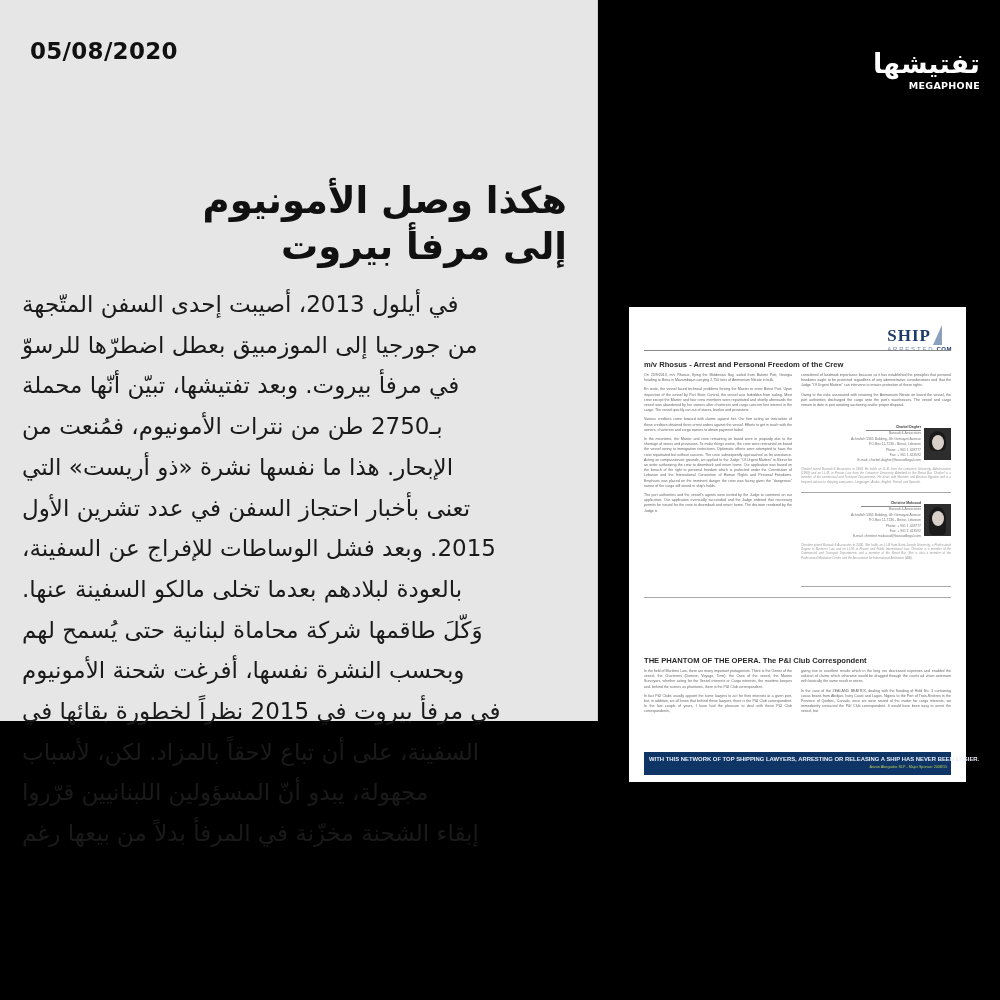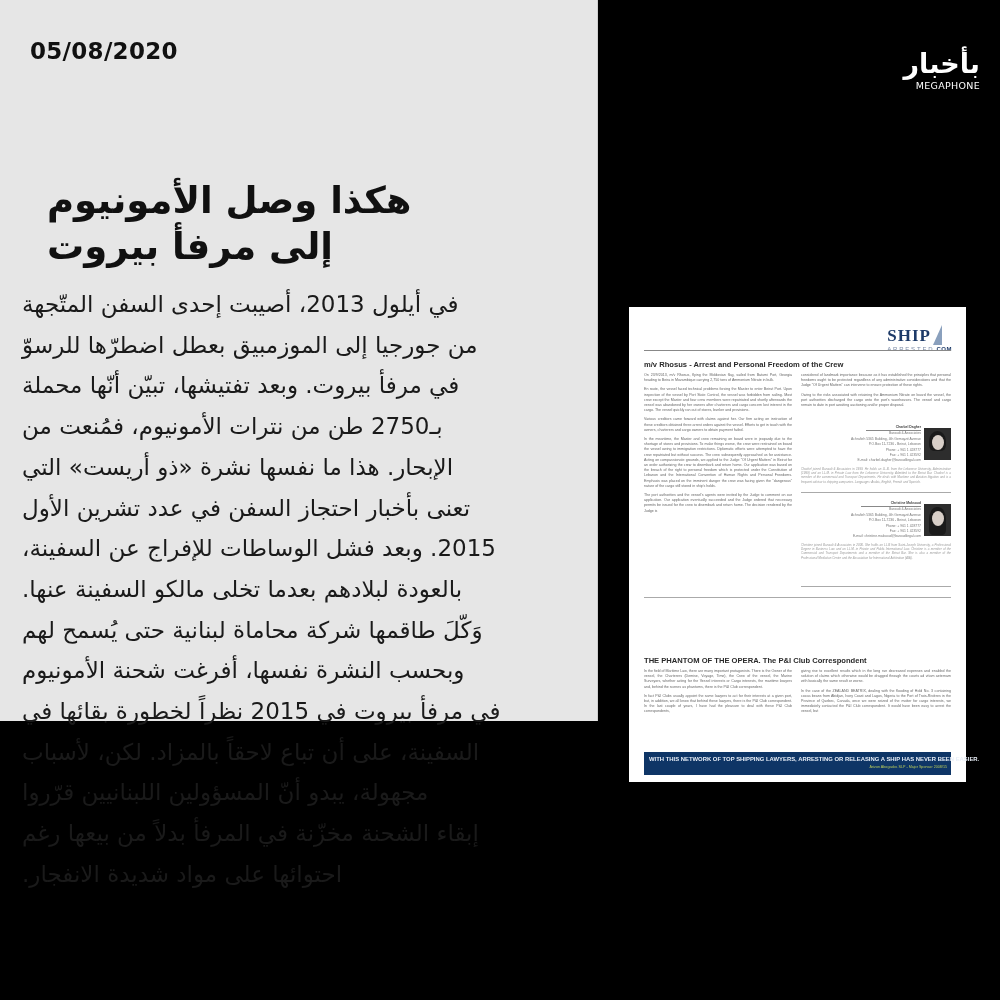--- a/index.html
+++ b/index.html
@@ -11,21 +11,21 @@
       background: #e6e6e6;
       border-right: 1px solid #cfcfcf;
     }
     .date {
       position: absolute; left: 30px; top: 38px;
       font-family: "DejaVu Sans", sans-serif; font-weight: bold;
       font-size: 23px; color: #111; letter-spacing: 0.3px;
     }
     .headline {
       position: absolute; right: 30px; top: 178px; width: 520px;
-      direction: rtl; text-align: left;
+      direction: rtl; text-align: right;
       font-family: "DejaVu Sans", sans-serif; font-weight: bold;
       font-size: 37px; line-height: 46px; color: #111;
     }
     .body-text {
       position: absolute; right: 30px; top: 284px; width: 545px;
       direction: rtl; text-align: left;
       font-family: "DejaVu Sans", sans-serif; font-weight: normal;
       font-size: 23px; line-height: 40.7px; color: #1a1a1a;
     }
     .body-text .line { display: block; white-space: nowrap; }
@@ -37,21 +37,21 @@
     .logo {
       position: absolute; left: 880px; top: 50px; width: 100px; height: 60px;
       color: #fff; text-align: right;
     }
     .logo-ar {
       font-family: "DejaVu Sans", sans-serif; font-weight: bold;
       font-size: 27px; line-height: 28px; direction: rtl; letter-spacing: -1px;
       display: block;
     }
     .logo-en {
-      font-family: "DejaVu Sans", sans-serif; font-weight: normal;
+      font-family: "DejaVu Sans", sans-serif; font-weight: bold;
       font-size: 9.5px; letter-spacing: 0.3px; display: block; margin-top: 2px;
     }
 
     .doc {
       position: absolute; left: 629px; top: 307px; width: 337px; height: 475px;
       background: #fff; color: #444;
       font-family: "Liberation Sans", sans-serif;
     }
     .doc-brand {
       position: absolute; right: 14px; top: 18px; text-align: left;
@@ -131,28 +131,27 @@
     <span class="line">الإبحار. هذا ما نفسها  نشرة «ذو أريست» التي</span>
     <span class="line">تعنى بأخبار احتجاز السفن في عدد تشرين الأول</span>
     <span class="line">2015. وبعد فشل الوساطات للإفراج عن السفينة،</span>
     <span class="line">بالعودة لبلادهم بعدما تخلى مالكو السفينة عنها.</span>
     <span class="line">وَكّلَ طاقمها شركة محاماة لبنانية حتى يُسمح لهم</span>
     <span class="line">وبحسب النشرة نفسها، أفرغت شحنة الأمونيوم</span>
     <span class="line">في مرفأ بيروت في 2015 نظراً لخطورة بقائها في</span>
     <span class="line">السفينة، على أن تباع لاحقاً بالمزاد. لكن، لأسباب</span>
     <span class="line">مجهولة، يبدو أنّ المسؤولين اللبنانيين قرّروا</span>
     <span class="line">إبقاء الشحنة مخزّنة في المرفأ بدلاً من بيعها رغم</span>
-    <span class="line">احتوائها على مواد شديدة الانفجار.</span>
   </div>
 </div>
 
 <div class="right-panel"></div>
 
 <div class="logo">
-  <span class="logo-ar">بأخبار</span>
+  <span class="logo-ar">تفتيشها</span>
   <span class="logo-en">MEGAPHONE</span>
 </div>
 
 <div class="doc">
   <div class="doc-brand">
     <span class="ship">SHIP</span><span class="sail"></span>
     <span class="arrested"><span>ARRESTED</span><b>.COM</b></span>
   </div>
   <div class="doc-rule" style="top:43px;"></div>
 

